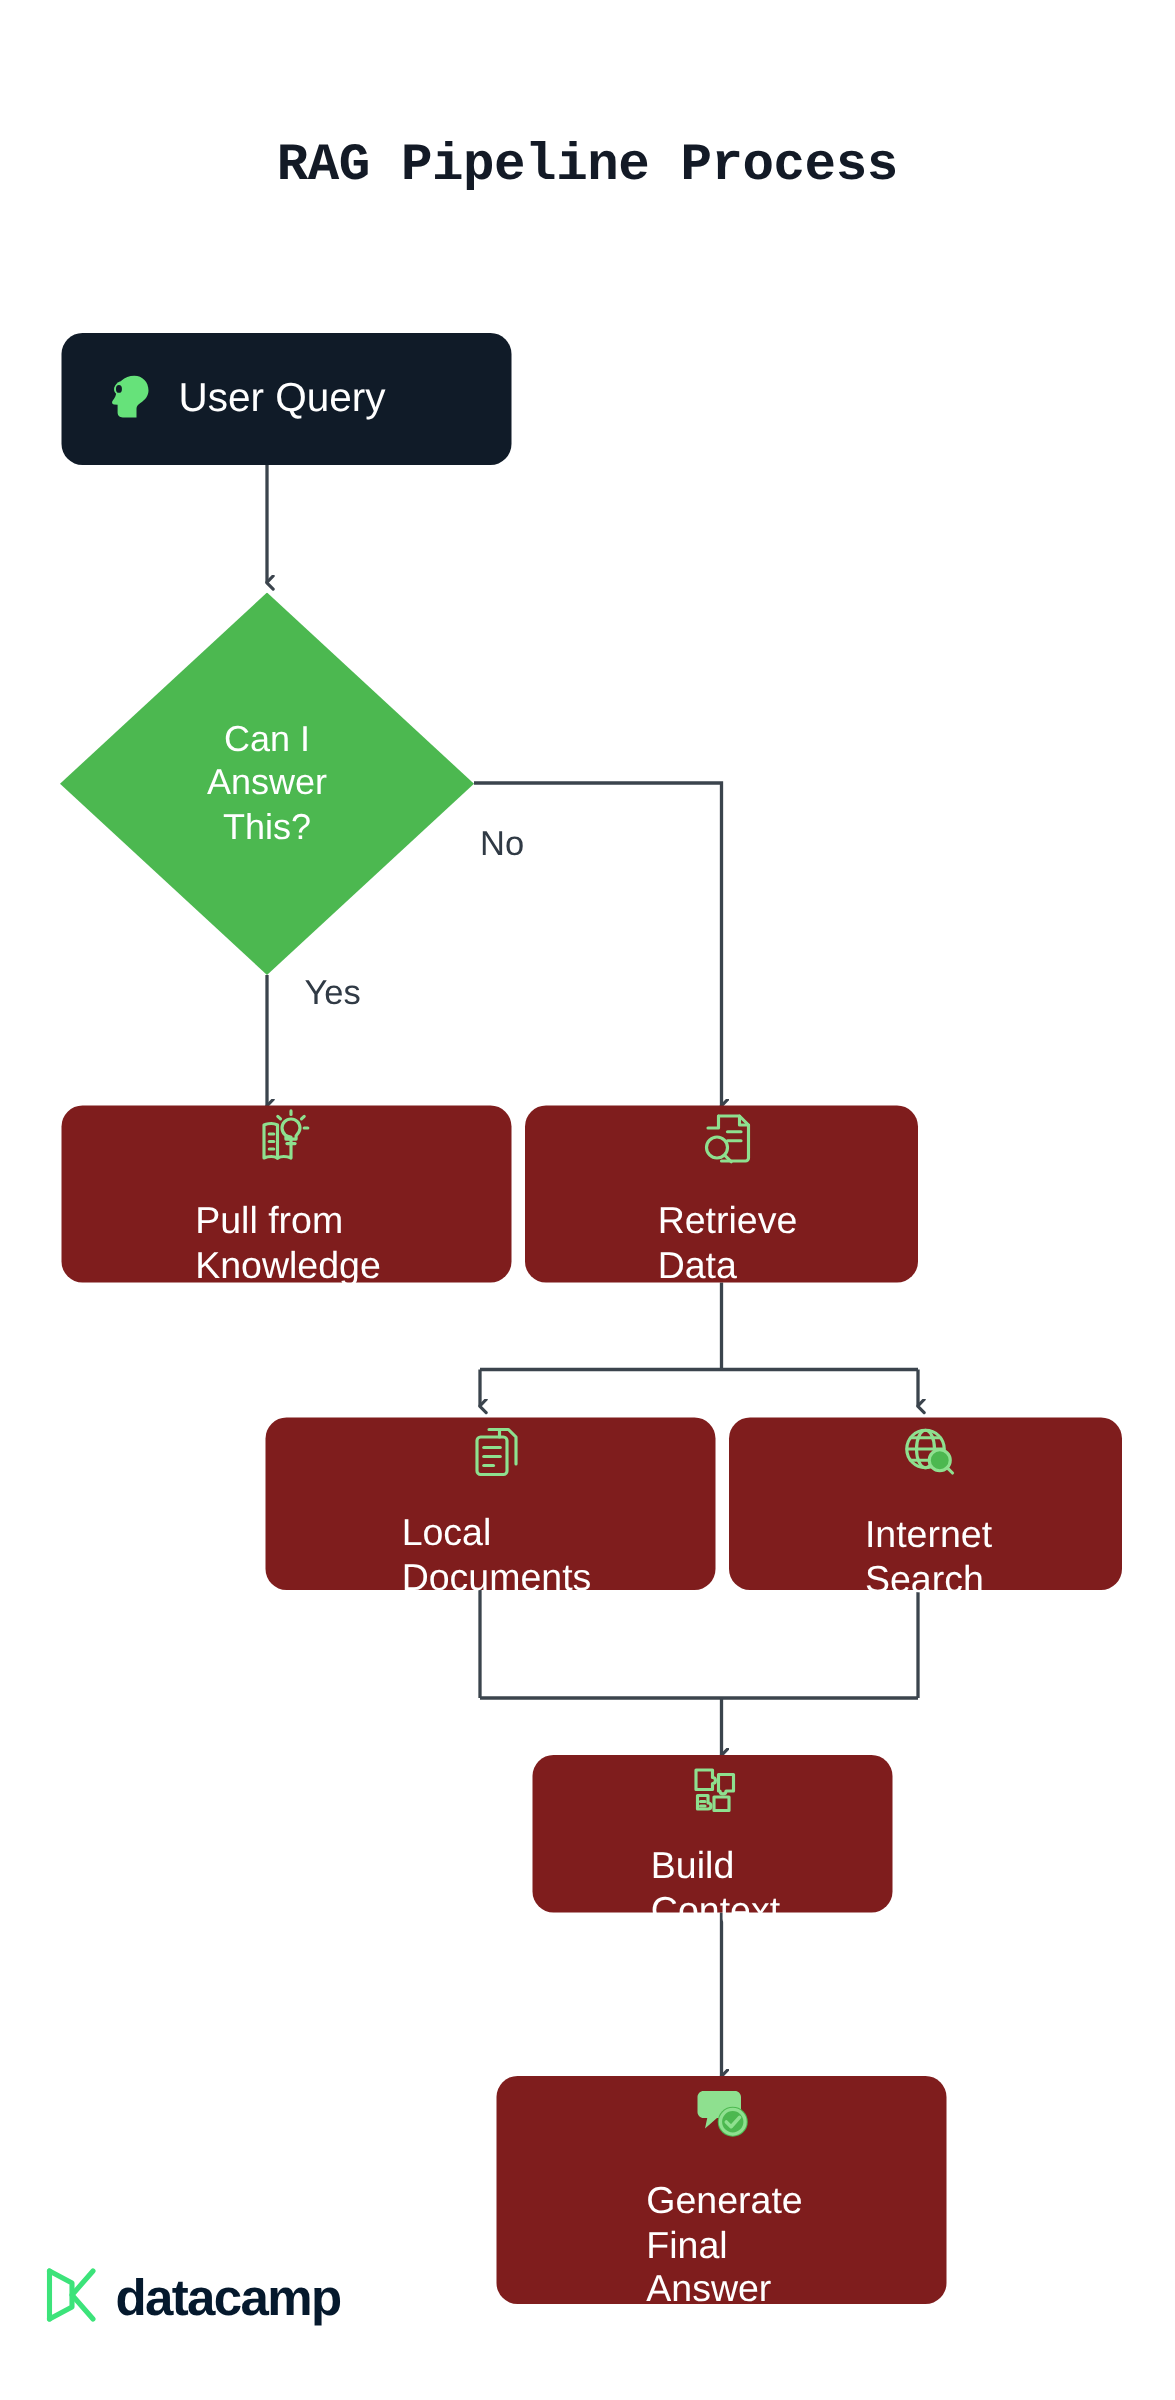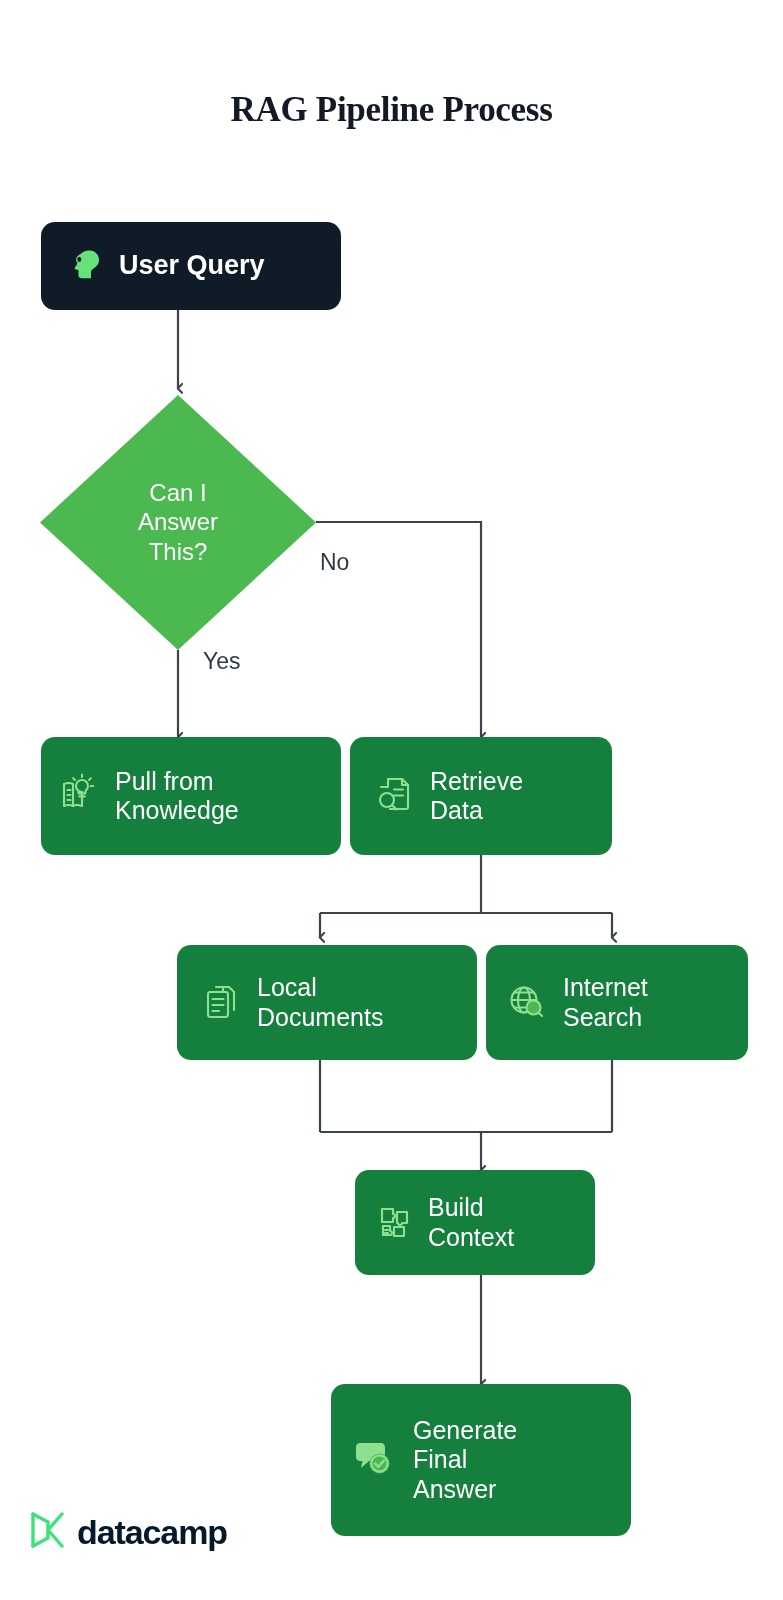--- a/index.html
+++ b/index.html
@@ -27,21 +27,21 @@
   .title {
     position: absolute;
     left: 0;
     top: 90px;
     width: 783px;
     text-align: center;
     font-size: 35px;
     font-weight: 700;
     letter-spacing: -0.3px;
     color: #131a26;
-    font-family: Liberation Serif, serif;
+    font-family: Liberation Mono, monospace;
   }
 
   
   #wires {
     position: absolute;
     left: 0; top: 0;
     width: 783px;
     height: 1600px;
     pointer-events: none;
   }
@@ -68,25 +68,26 @@
   }
   .node .icon {
     flex: 0 0 auto;
     display: block;
   }
 
   .node-dark {
     background: #101b28;
   }
   .node-dark .label {
-    font-weight: 700;
+    font-weight: 400;
     font-size: 27px;
   }
   .node-green {
-    background: #15803d;
+    background: #7f1d1d;
+    flex-direction: column;
   }
 
   
   .diamond-wrap {
     position: absolute;
   }
   .diamond-shape {
     position: absolute;
     left: 0; top: 0;
     width: 100%;

